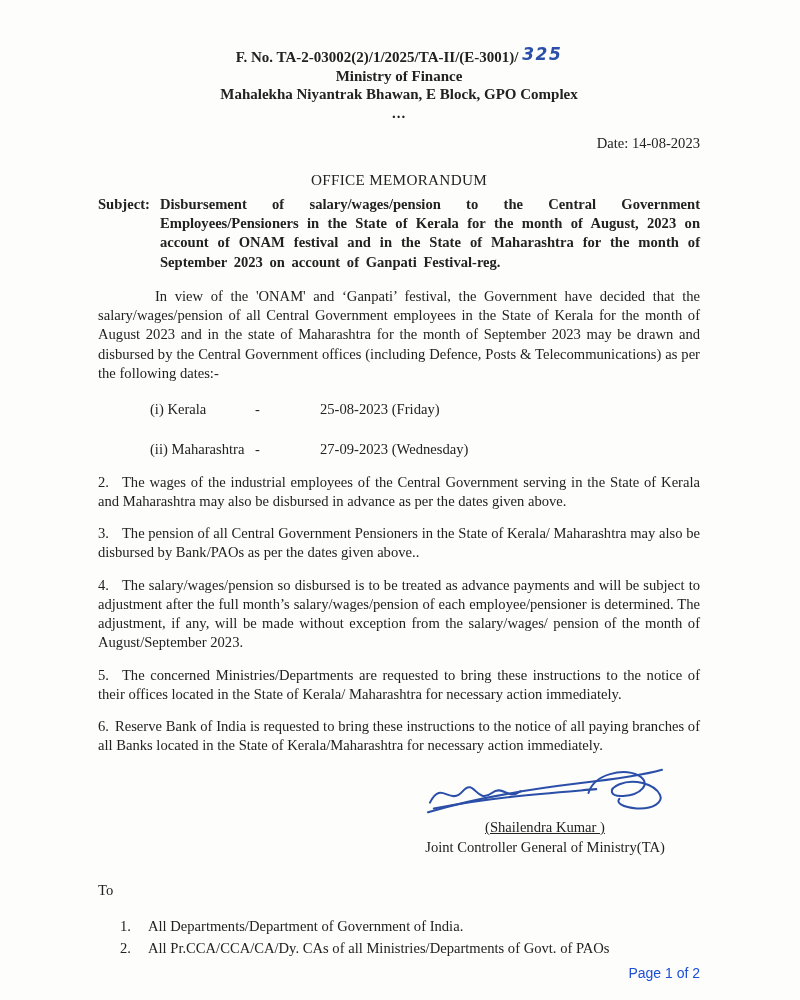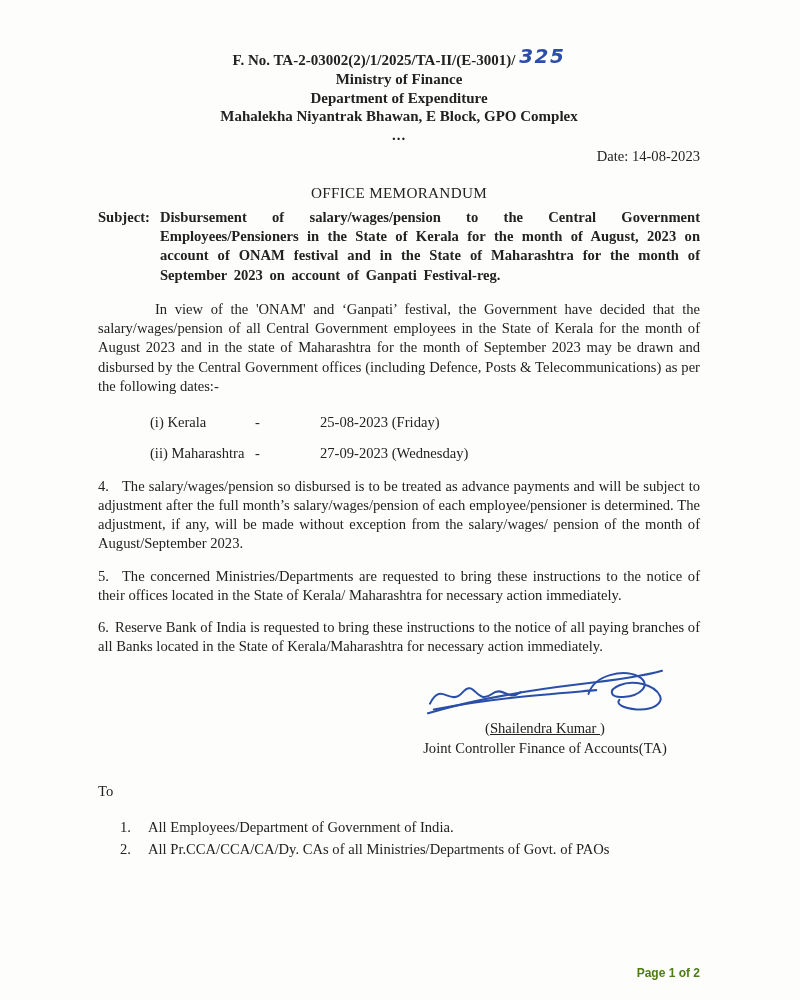--- a/index.html
+++ b/index.html
@@ -21,73 +21,72 @@
     color:var(--ink);
     overflow:hidden;
   }
   .letterhead{text-align:center;font-weight:bold;line-height:1.22;font-size:15px;}
   .file-no{white-space:nowrap;}
   .hand{
     color:var(--handwriting-blue);
     font-family:"DejaVu Sans", sans-serif;
     font-style:italic;
     font-weight:700;
-    font-size:20px;
+    font-size:17px;
     letter-spacing:1.5px;
     position:relative;top:-2px;
   }
   .dots{font-weight:bold;margin-top:1px;letter-spacing:1px;}
-  .date-line{text-align:right;margin-top:2px;}
+  .date-line{text-align:right;margin-top:11px;}
   .memo-title{
     text-align:center;font-weight:normal;
     margin-top:17px;font-size:15.2px;letter-spacing:0.3px;
   }
   .subject{display:flex;margin-top:5px;font-weight:bold;}
   .subject-label{flex:0 0 62px;}
   .subject-text{flex:1;text-align:justify;word-spacing:3px;}
   .para{text-align:justify;margin:13px 0 0 0;}
   .para.first{margin-top:15px;text-indent:57px;}
   .pnum{margin-right:13px;}
   .pnum.tight{margin-right:6px;}
   .dates{
     margin:17px 0 2px 52px;
     display:grid;
     grid-template-columns:105px 65px auto;
-    row-gap:12px;
+    row-gap:21px;
   }
   .sig-block{
     margin:8px 0 0 auto;
     width:310px;
     text-align:center;
   }
   .sig-scribble{display:block;margin:0 auto -4px auto;}
   .sig-name{margin-top:0;text-decoration:underline;}
   .sig-title{margin-top:1px;}
   .to-label{margin-top:24px;}
   .to-list{margin:17px 0 0 22px;}
   .to-row{display:flex;margin-bottom:2px;}
   .to-num{flex:0 0 28px;}
   .footer-page{
     position:absolute;right:100px;bottom:18px;
     font-family:"Liberation Sans", sans-serif;
-    font-size:12px;font-weight:700;color:#4d7c0f;
+    font-size:14px;font-weight:400;color:#1d4ed8;
   }
 </style>
 </head>
 <body>
 
 <div class="page">
 
   <div class="letterhead">
     <div class="file-no">
       <span>F. No. TA-2-03002(2)/1/2025/TA-II/(E-3001)/</span>
       <span class="hand">325</span>
     </div>
     <div>Ministry of Finance</div>
-    <div>Department of Expenditure</div>
     <div>Mahalekha Niyantrak Bhawan, E Block, GPO Complex</div>
     <div class="dots">...</div>
   </div>
 
   <div class="date-line">Date: 14-08-2023</div>
 
   <div class="memo-title">OFFICE MEMORANDUM</div>
 
   <div class="subject">
     <span class="subject-label">Subject:</span>
@@ -98,47 +97,49 @@
 
   <div class="dates">
     <span>(i) Kerala</span>
     <span>-</span>
     <span>25-08-2023 (Friday)</span>
     <span>(ii) Maharashtra</span>
     <span>-</span>
     <span>27-09-2023 (Wednesday)</span>
   </div>
 
+  <p class="para"><span class="pnum">2.</span><span>The wages of the industrial employees of the Central Government serving in the State of Kerala and Maharashtra may also be disbursed in advance as per the dates given above.</span></p>
 
+  <p class="para"><span class="pnum">3.</span><span>The pension of all Central Government Pensioners in the State of Kerala/ Maharashtra may also be disbursed by Bank/PAOs as per the dates given above..</span></p>
 
   <p class="para"><span class="pnum">4.</span><span>The salary/wages/pension so disbursed is to be treated as advance payments and will be subject to adjustment after the full month’s salary/wages/pension of each employee/pensioner is determined. The adjustment, if any, will be made without exception from the salary/wages/ pension of the month of August/September 2023.</span></p>
 
   <p class="para"><span class="pnum">5.</span><span>The concerned Ministries/Departments are requested to bring these instructions to the notice of their offices located in the State of Kerala/ Maharashtra for necessary action immediately.</span></p>
 
   <p class="para"><span class="pnum tight">6.</span><span>Reserve Bank of India is requested to bring these instructions to the notice of all paying branches of all Banks located in the State of Kerala/Maharashtra for necessary action immediately.</span></p>
 
   <div class="sig-block">
     <svg class="sig-scribble" width="250" height="58" viewBox="0 0 250 60" fill="none" aria-hidden="true">
       <g stroke="var(--handwriting-blue)" stroke-width="2.1" stroke-linecap="round" fill="none">
         <path d="M6 40 C 18 16, 26 44, 40 28 C 52 14, 54 42, 70 30 C 82 21, 86 38, 100 28"></path>
         <path d="M4 50 C 50 36, 110 26, 160 20 C 195 16, 225 12, 246 6"></path>
         <path d="M10 46 C 70 34, 130 30, 178 26"></path>
         <path d="M170 30 C 176 10, 206 4, 222 12 C 236 20, 224 32, 206 33 C 192 34, 190 26, 202 21 C 216 15, 238 20, 244 32 C 247 39, 238 47, 220 46 C 205 45, 198 40, 202 36"></path>
       </g>
     </svg>
     <div class="sig-name">(Shailendra Kumar )</div>
-    <div class="sig-title">Joint Controller Finance of Accounts(TA)</div>
+    <div class="sig-title">Joint Controller General of Ministry(TA)</div>
   </div>
 
   <div class="to-label">To</div>
 
   <div class="to-list">
     <div class="to-row">
       <span class="to-num">1.</span>
-      <span>All Employees/Department of Government of India.</span>
+      <span>All Departments/Department of Government of India.</span>
     </div>
     <div class="to-row">
       <span class="to-num">2.</span>
       <span>All Pr.CCA/CCA/CA/Dy. CAs of all Ministries/Departments of Govt. of PAOs</span>
     </div>
 
   </div>
 
   <div class="footer-page">Page 1 of 2</div>
 

